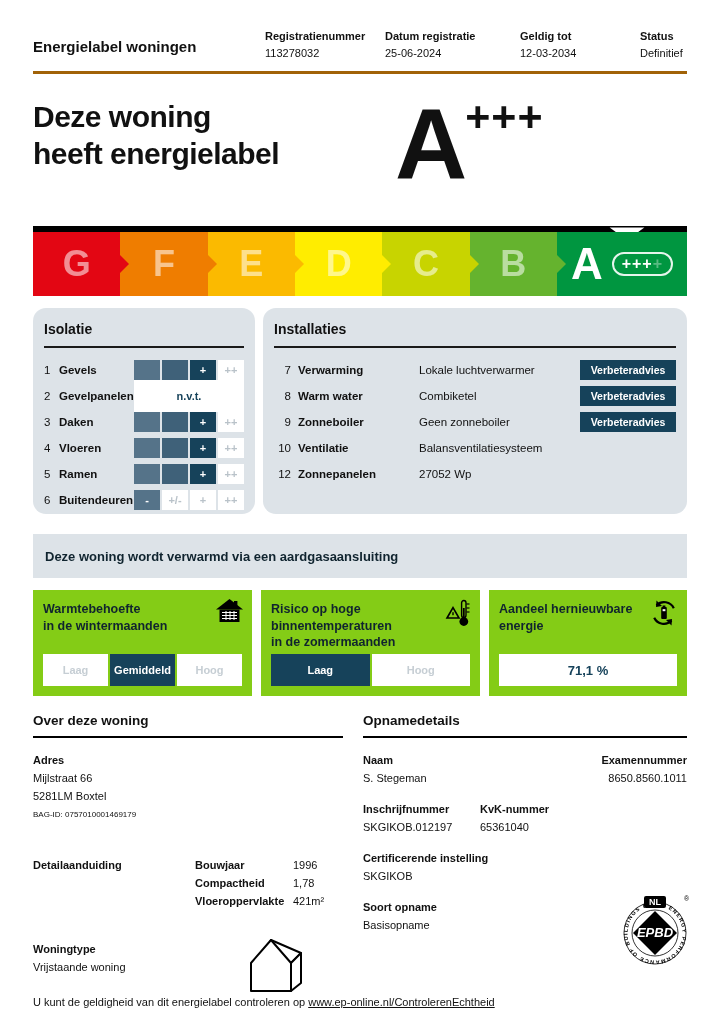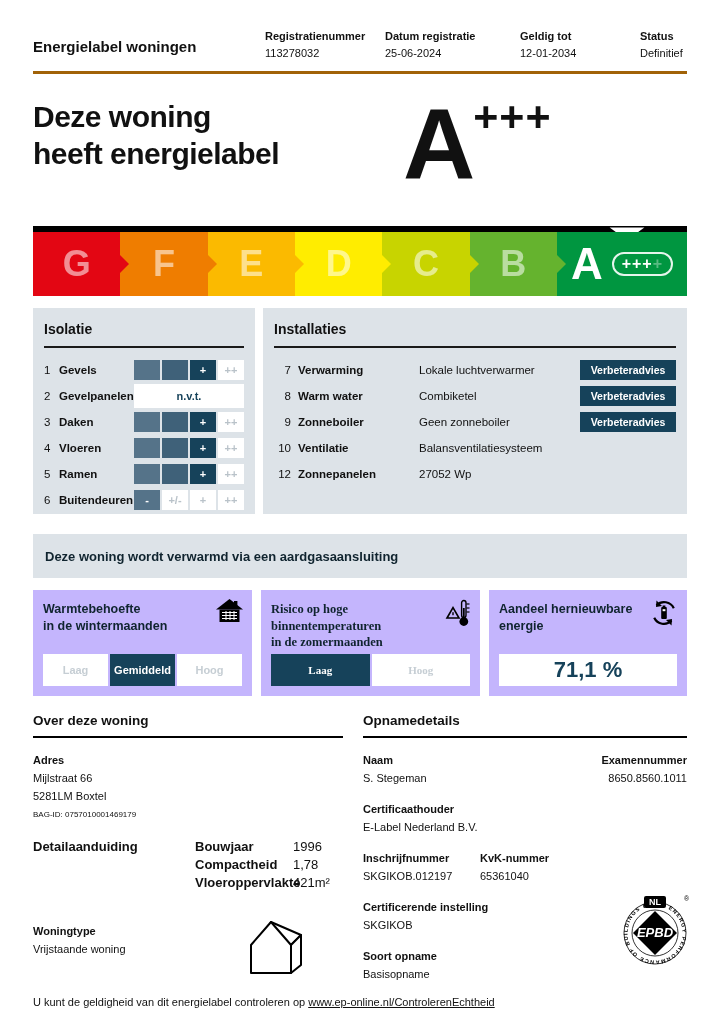--- a/index.html
+++ b/index.html
@@ -12,21 +12,21 @@
   .page { padding: 0 33px; position: relative; height: 1018px; }
 
   
   .header { display: flex; align-items: flex-start; padding-top: 30px; padding-bottom: 12px; border-bottom: 3px solid #a16207; }
   .header-title { flex: 0 0 232px; font-size: 15px; font-weight: bold; padding-top: 8px; }
   .hf { font-size: 11px; }
   .hf-1 { flex: 0 0 120px; } .hf-2 { flex: 0 0 135px; } .hf-3 { flex: 0 0 120px; } .hf-4 { flex: 1; }
   .hf-label { font-weight: bold; margin-bottom: 5px; }
 
   
-  .hero { display: flex; margin-top: 24px; height: 114px; gap: 8px; }
+  .hero { display: flex; margin-top: 24px; height: 114px; }
   .hero-title { width: 362px; font-size: 30px; font-weight: bold; line-height: 37px; letter-spacing: -0.5px; }
   .hero-rating { display: flex; align-items: flex-start; font-weight: bold; }
   .rating-letter { font-size: 100px; line-height: 92px; letter-spacing: -4px; }
   .rating-plusses { font-size: 43px; line-height: 36px; letter-spacing: 1px; margin-left: 2px; }
 
   
   .scale { position: relative; margin-top: 14px; height: 70px; }
   .scale-topbar { position: absolute; top: 0; left: 0; right: 0; height: 6px; background: #000; }
   .scale-notch { position: absolute; top: 0; left: 572px; }
   .scale-row { position: absolute; top: 6px; left: 0; right: 0; bottom: 0; display: flex; }
@@ -34,67 +34,67 @@
   .seg-letter { font-size: 36px; font-weight: bold; color: rgba(255,255,255,0.55); }
   .seg-a { flex: 0 0 130px; }
   .seg-a .seg-letter { color: #fff; font-size: 44px; margin-right: 9px; }
   .pill { display: inline-flex; align-items: center; border: 2px solid rgba(255,255,255,0.9); border-radius: 14px; padding: 0 8px; height: 24px; font-size: 16px; font-weight: bold; color: #fff; letter-spacing: 1px; }
   .pill .extra { color: rgba(255,255,255,0.35); }
   .chev { position: absolute; right: -9px; top: 50%; margin-top: -9px; width: 0; height: 0;
           border-top: 9px solid transparent; border-bottom: 9px solid transparent; border-left: 9px solid #000; z-index: 2; }
 
   
   .panels { display: flex; gap: 8px; margin-top: 12px; }
-  .panel { background: #dde3e8; padding: 13px 11px; height: 206px; }
+  .panel { background: #dde3e8; padding: 13px 11px; height: 206px; border-radius: 13px; }
   .panel-isolatie { flex: 0 0 222px; }
   .panel-installaties { flex: 1; }
   .panel-title { font-size: 14px; font-weight: bold; padding-bottom: 9px; border-bottom: 2px solid #1a1a1a; }
   .panel-rows { margin-top: 9px; }
   .iso-row { display: flex; align-items: center; height: 26px; }
   .iso-num { width: 15px; font-size: 11.5px; }
   .iso-label { flex: 1; font-size: 11.5px; font-weight: bold; }
   .iso-bar { width: 110px; display: flex; gap: 2px; }
   .cell { width: 26px; height: 20px; display: flex; align-items: center; justify-content: center; font-size: 11px; font-weight: bold; }
   .fill-mid { background: #557389; color: #fff; }
   .fill-dark { background: #3f6179; color: #fff; }
   .fill-darkest { background: #16425a; color: #fff; }
   .fill-empty { background: #fff; color: #b9c2c9; }
-  .nvt { width: 110px; height: 24px; background: #fff; color: #16425a; font-size: 11px; font-weight: bold; display: flex; align-items: center; justify-content: center; }
+  .nvt { width: 110px; height: 32px; background: #fff; color: #16425a; font-size: 11px; font-weight: bold; display: flex; align-items: center; justify-content: center; }
   .inst-row { display: flex; align-items: center; height: 26px; }
   .inst-num { width: 24px; font-size: 11.5px; text-align: right; padding-right: 7px; }
   .inst-label { width: 80px; font-size: 11.5px; font-weight: bold; }
   .inst-value { flex: 1; font-size: 11.5px; padding-left: 41px; }
   .adv-btn { background: #16425a; color: #fff; border: none; font-family: inherit; font-size: 10.5px; font-weight: bold; width: 96px; height: 20px; cursor: pointer; }
 
   
   .heat-band { margin-top: 20px; height: 44px; background: #dde3e8; display: flex; align-items: center; padding: 0 12px; font-size: 13px; font-weight: bold; color: #10242f; }
 
   
   .mboxes { display: flex; gap: 9px; margin-top: 12px; }
-  .mbox { background: #c4b5fd; position: relative; height: 106px; padding: 11px 10px; }
-  .mbox-1 { flex: 0 0 219px; } .mbox-2 { flex: 0 0 219px; font-family: Liberation Serif, serif; } .mbox-3 { flex: 1; }
+  .mbox { background: #84cc16; position: relative; height: 106px; padding: 11px 10px; }
+  .mbox-1 { flex: 0 0 219px; } .mbox-2 { flex: 0 0 219px; } .mbox-3 { flex: 1; }
   .mbox-title { font-size: 12.5px; font-weight: bold; line-height: 16.5px; color: #10242f; padding-right: 34px; }
   .mbox-icon { position: absolute; top: 9px; right: 9px; }
   .opt-row { position: absolute; left: 10px; right: 10px; bottom: 10px; display: flex; gap: 2px; }
   .opt { flex: 1; height: 32px; background: #fff; color: #c6ced4; font-size: 11px; font-weight: bold; display: flex; align-items: center; justify-content: center; }
   .opt.sel { background: #16425a; color: #fff; }
-  .value-bar { position: absolute; left: 10px; right: 10px; bottom: 10px; height: 32px; background: #fff; color: #16425a; font-size: 22px; font-weight: bold; display: flex; align-items: center; justify-content: center; }
+  .value-bar { position: absolute; left: 10px; right: 10px; bottom: 10px; height: 32px; background: #fff; color: #16425a; font-size: 13px; font-weight: bold; display: flex; align-items: center; justify-content: center; }
 
   
   .note-band { margin-top: 9px; height: 22px; background: #5c7f92; color: #fff; font-size: 10.5px; font-weight: bold; display: flex; align-items: center; padding: 0 12px; }
 
   
   .bottom { display: flex; margin-top: 17px; }
   .bcol-left { flex: 0 0 330px; padding-right: 20px; }
   .bcol-right { flex: 1; position: relative; }
   .bcol-title { font-size: 13.5px; font-weight: bold; padding-bottom: 8px; border-bottom: 2px solid #000; }
   .blk { margin-top: 13px; font-size: 11px; line-height: 18px; }
   .blk b { font-size: 11px; }
   .bag { font-size: 8px; margin-top: 5px; line-height: 10px; }
-  .detail-row { display: flex; margin-top: 18px; font-size: 13px; line-height: 18px; }
+  .detail-row { display: flex; margin-top: 36px; font-size: 11px; line-height: 18px; }
   .detail-label { flex: 1; font-weight: bold; }
   .facts { width: 148px; }
   .fact { display: flex; }
   .fact-label { width: 98px; font-weight: bold; }
   .fact-value { flex: 1; }
   .wtype { margin-top: 30px; position: relative; font-size: 11px; line-height: 18px; height: 62px; }
   .wtype-icon { position: absolute; left: 214px; top: -6px; }
   .split-row { display: flex; justify-content: space-between; }
   .right-align { text-align: right; }
   .pair-row { display: flex; }
@@ -114,21 +114,21 @@
     <div class="hf hf-1">
       <div class="hf-label">Registratienummer</div>
       <div class="hf-value">113278032</div>
     </div>
     <div class="hf hf-2">
       <div class="hf-label">Datum registratie</div>
       <div class="hf-value">25-06-2024</div>
     </div>
     <div class="hf hf-3">
       <div class="hf-label">Geldig tot</div>
-      <div class="hf-value">12-01-2034</div>
+      <div class="hf-value">12-03-2034</div>
     </div>
     <div class="hf hf-4">
       <div class="hf-label">Status</div>
       <div class="hf-value">Definitief</div>
     </div>
   </div>
 
   <div class="hero">
     <div class="hero-title">
       <div>Deze woning</div>
@@ -394,24 +394,20 @@
       <div class="blk split-row">
         <div>
           <b>Naam</b>
           <div>S. Stegeman</div>
         </div>
         <div class="right-align">
           <b>Examennummer</b>
           <div>8650.8560.1011</div>
         </div>
       </div>
-      <div class="blk">
-        <b>Certificaathouder</b>
-        <div>E-Label Nederland B.V.</div>
-      </div>
       <div class="blk pair-row">
         <div class="pair-left">
           <b>Inschrijfnummer</b>
           <div>SKGIKOB.012197</div>
         </div>
         <div>
           <b>KvK-nummer</b>
           <div>65361040</div>
         </div>
       </div>

